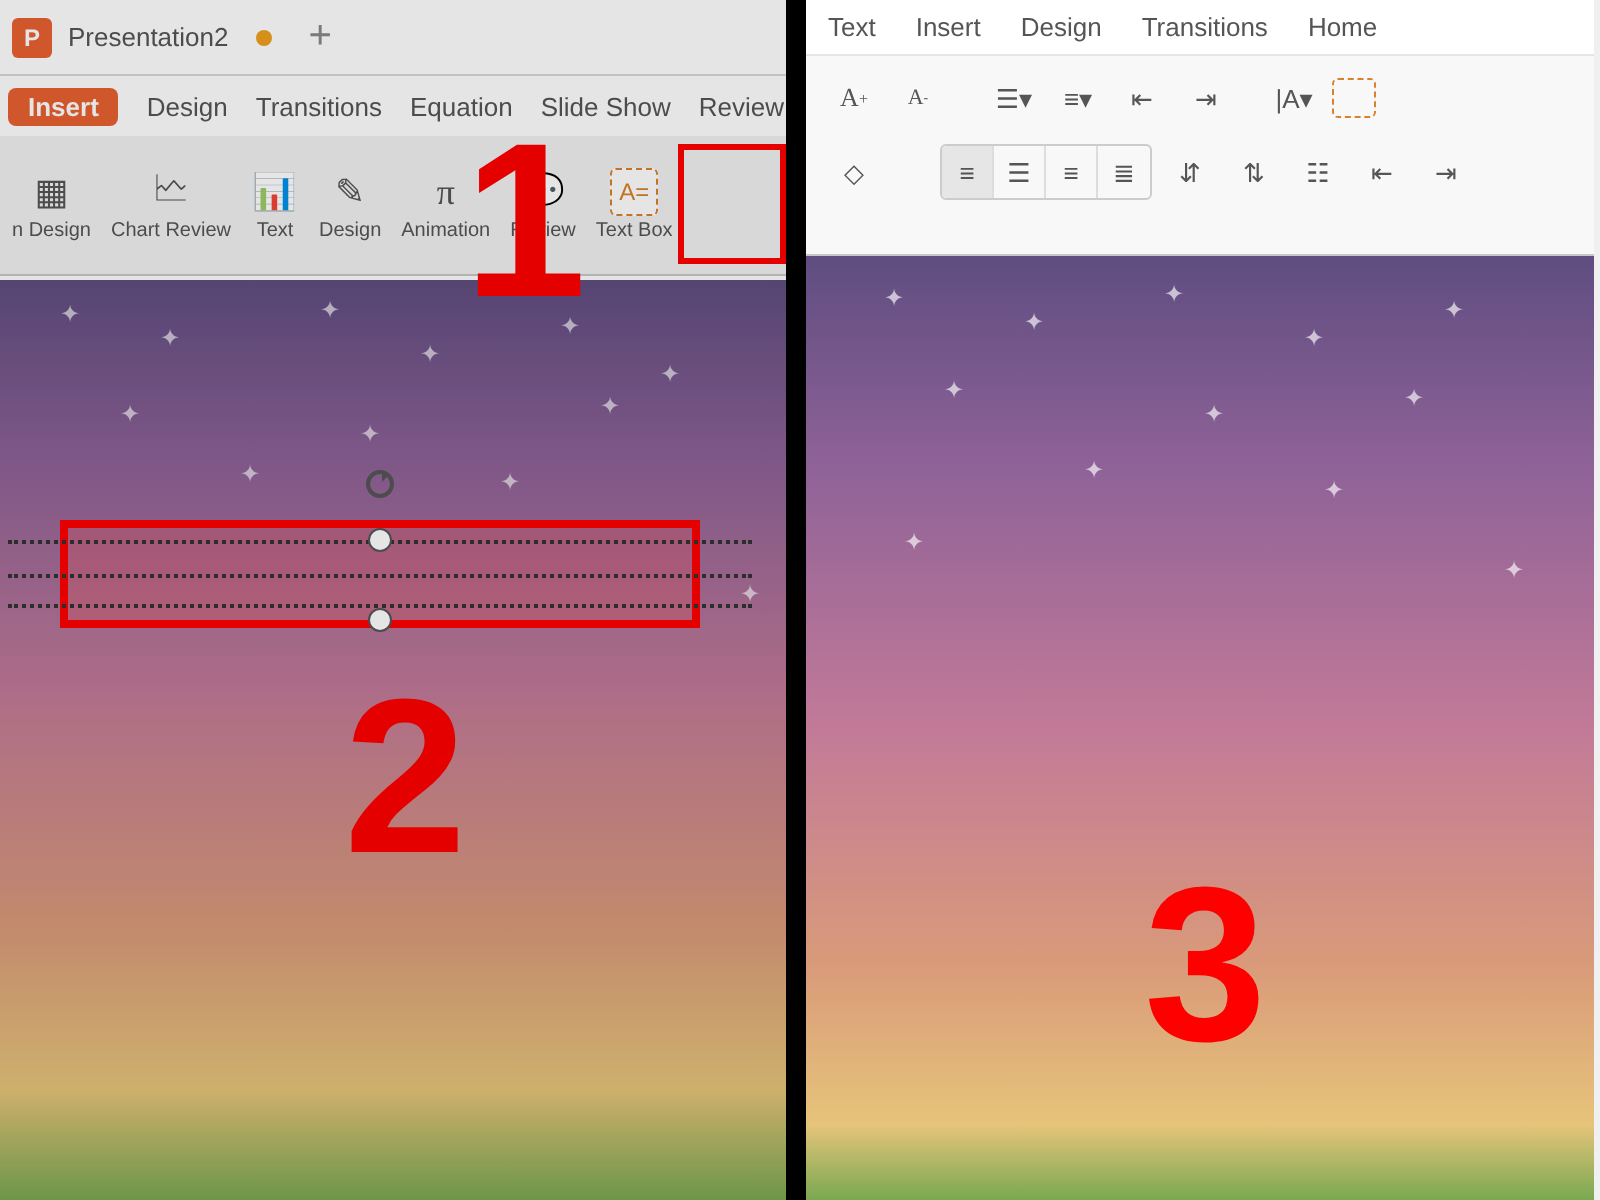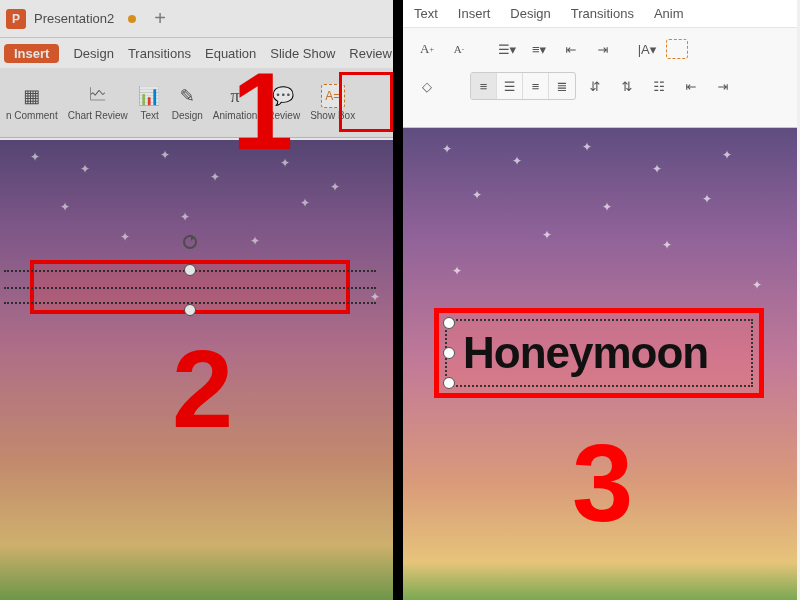--- a/index.html
+++ b/index.html
@@ -239,21 +239,21 @@
       <div>Design</div>
       <div>Transitions</div>
       <div>Equation</div>
       <div>Slide Show</div>
       <div>Review</div>
     </div>
 
     <div class="l-ribbon">
       <div class="rb-group">
         <span class="rb-ico noborder">▦</span>
-        <span>n Comment</span>
+        <span>n Design</span>
       </div>
       <div class="rb-group">
         <span class="rb-ico noborder">🗠</span>
         <span>Chart Review</span>
       </div>
       <div class="rb-group">
         <span class="rb-ico noborder">📊</span>
         <span>Text</span>
       </div>
       <div class="rb-group">
@@ -263,21 +263,21 @@
       <div class="rb-group">
         <span class="rb-ico noborder" style="font-family:serif;">π</span>
         <span>Animation</span>
       </div>
       <div class="rb-group">
         <span class="rb-ico noborder">💬</span>
         <span>Review</span>
       </div>
       <div class="rb-group" style="position:relative;">
         <span class="rb-ico" style="border:1px dashed #d9822b; color:#d9822b; background:#fff;">A=</span>
-        <span>Show Box</span>
+        <span>Text Box</span>
       </div>
       <div class="rb-highlight"></div>
     </div>
 
     <div class="canvas-left">
 
       <span class="star" style="top:10px;left:30px">✦</span>
       <span class="star" style="top:22px;left:80px">✦</span>
       <span class="star" style="top:8px;left:160px">✦</span>
       <span class="star" style="top:30px;left:210px">✦</span>
@@ -304,21 +304,21 @@
 
   </div>
 
   <div class="pane pane-right">
 
     <div class="r-tabs">
       <div>Text</div>
       <div>Insert</div>
       <div>Design</div>
       <div>Transitions</div>
-      <div>Anim</div>
+      <div>Home</div>
     </div>
 
     <div class="r-ribbon">
       <div style="display:flex;flex-direction:column;gap:12px;width:100%;">
         <div class="r-row">
           <div class="r-btn" style="font-family:serif;">A<sup style="font-size:8px;">+</sup></div>
           <div class="r-btn" style="font-family:serif;font-size:11px;">A<sup style="font-size:7px;">-</sup></div>
           <div style="width:10px"></div>
           <div class="r-btn">☰▾</div>
           <div class="r-btn">≡▾</div>
@@ -353,27 +353,20 @@
       <span class="star" style="top:34px;left:250px">✦</span>
       <span class="star" style="top:20px;left:320px">✦</span>
       <span class="star" style="top:60px;left:70px">✦</span>
       <span class="star" style="top:72px;left:200px">✦</span>
       <span class="star" style="top:64px;left:300px">✦</span>
       <span class="star" style="top:100px;left:140px">✦</span>
       <span class="star" style="top:110px;left:260px">✦</span>
       <span class="star" style="top:136px;left:50px">✦</span>
       <span class="star" style="top:150px;left:350px">✦</span>
 
-      <div class="textbox-filled">
-        <div class="tb2-border"></div>
-        <div class="handle" style="left:10px; top:10px"></div>
-        <div class="handle" style="left:10px; top:50%"></div>
-        <div class="handle" style="left:10px; top:calc(100% - 10px)"></div>
-        <div class="tb2-text">Honeymoon</div>
-      </div>
 
       <div class="big-num" style="top:300px; left:170px">3</div>
     </div>
 
   </div>
 </div>
 
 <div class="divider-cut"></div>
 
 <div class="dim"></div>

